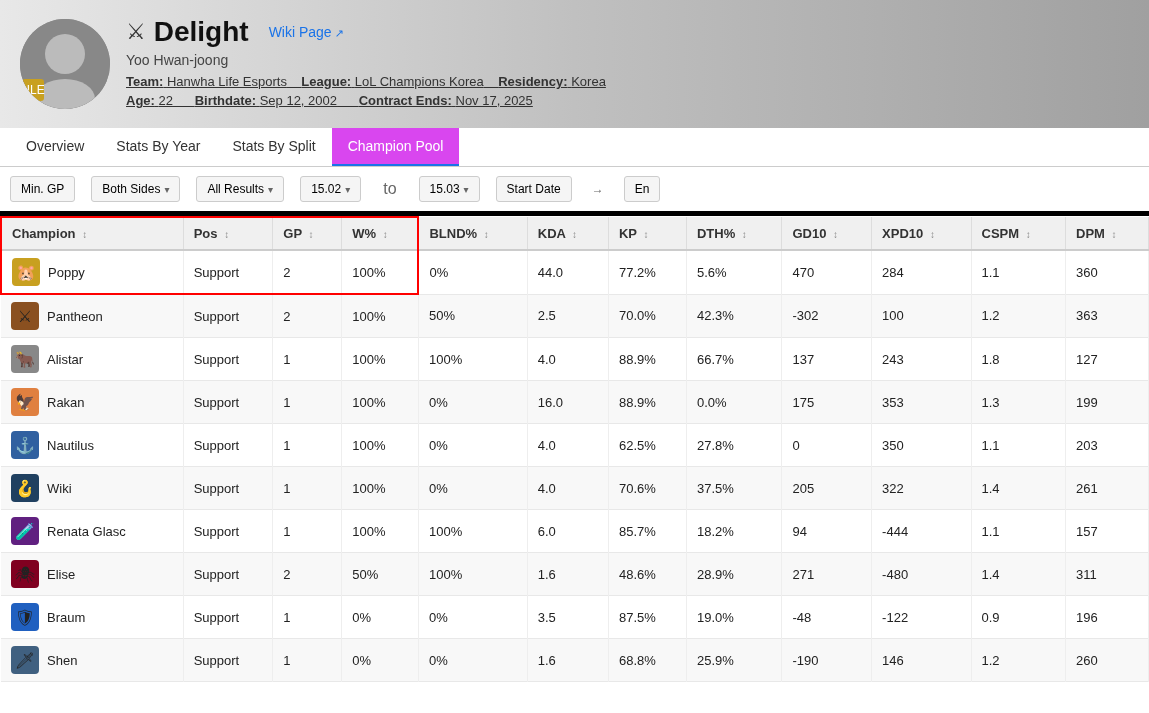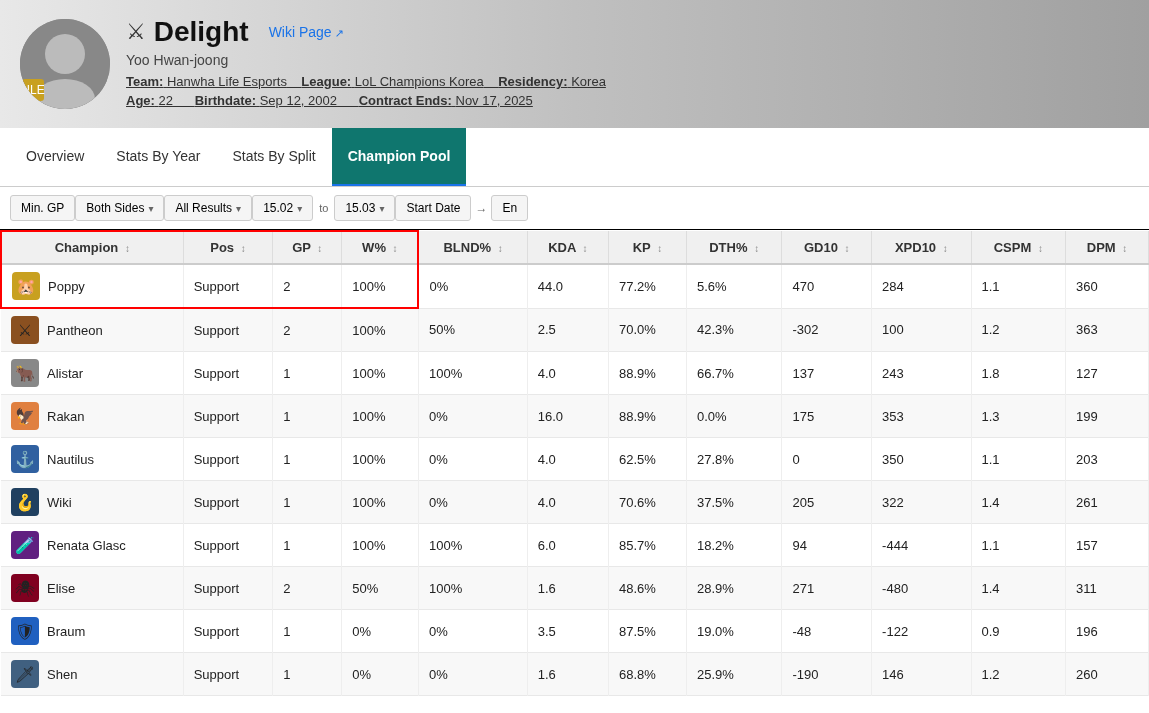--- a/index.html
+++ b/index.html
@@ -63,61 +63,60 @@
     .wiki-link::after { content: ' ↗'; font-size: 11px; }
 
     
     .tabs {
       display: flex;
       border-bottom: 1px solid #ccc;
       padding: 0 10px;
       background: #fff;
     }
     .tab {
-      padding: 20px 16px;
+      padding: 10px 16px;
       cursor: pointer;
       font-size: 14px;
       color: #333;
       border: none;
       background: none;
       border-bottom: 2px solid transparent;
     }
     .tab.active {
-      background: #0f766e;
+      background: #d946ef;
       color: #fff;
       border-bottom: 2px solid #1a73e8;
-      font-weight: bold;
     }
 
     
     .filters {
       display: flex;
       align-items: center;
       padding: 8px 10px;
-      gap: 0;
+      gap: 16px;
       background: #fff;
-      border-bottom: 1px solid #000000;
+      border-bottom: 5px solid #000000;
       flex-wrap: nowrap;
       overflow: hidden;
     }
     .filter-btn {
       padding: 5px 10px;
       border: 1px solid #ccc;
       border-radius: 3px;
       background: #f5f5f5;
       cursor: pointer;
       font-size: 12px;
       white-space: nowrap;
       display: flex;
       align-items: center;
       gap: 4px;
     }
     .filter-btn .arrow { font-size: 10px; color: #666; }
     .filter-label {
-      font-size: 11px;
+      font-size: 16px;
       color: #666;
       padding: 5px 6px;
     }
     .filter-arrow {
       font-size: 12px;
       color: #666;
       padding: 0 4px;
     }
 
     
@@ -129,21 +128,21 @@
       width: 100%;
       border-collapse: collapse;
       font-size: 13px;
     }
     thead tr {
       background: #f0f0f0;
       border-bottom: 2px solid #ccc;
     }
     thead th {
       padding: 8px 10px;
-      text-align: center;
+      text-align: left;
       font-weight: bold;
       color: #333;
       white-space: nowrap;
       border-right: 1px solid #ddd;
     }
     thead th .sort-arrows {
       font-size: 10px;
       color: #888;
       margin-left: 3px;
     }

